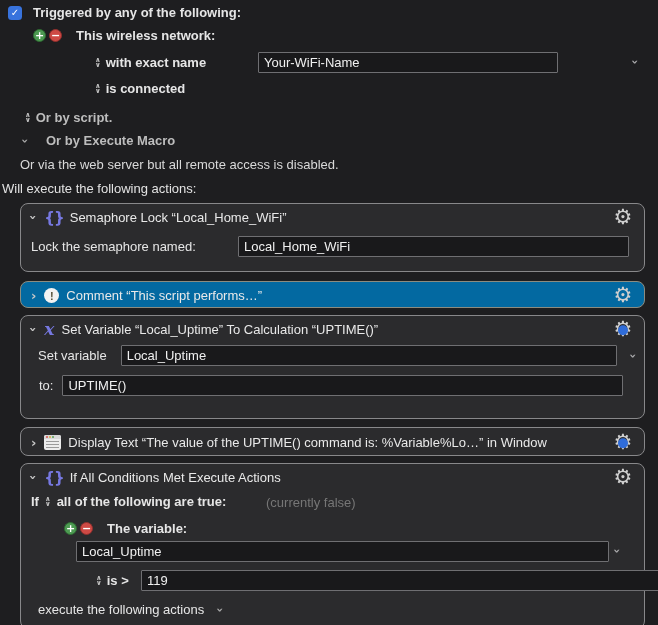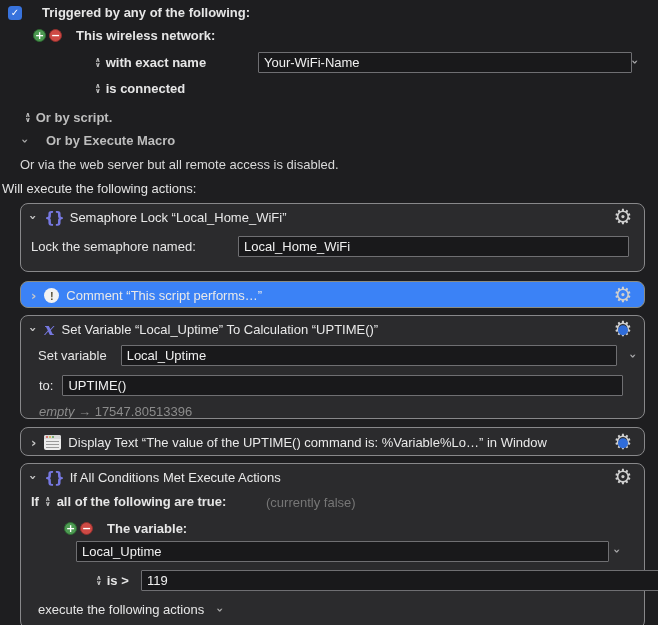--- a/index.html
+++ b/index.html
@@ -61,49 +61,49 @@
   .win-icon .ln { height:1.5px; background:#9a9a9a; margin:1.5px 2px 0 2px; }
 
   
   input.field { background:#19191b; border:1px solid #6f6f72; color:#f0f0f0;
                 font-family:"Liberation Sans","DejaVu Sans",sans-serif; font-size:13px;
                 height:21px; padding:0 5px; border-radius:1px; outline:none; }
 
   
   .block { position:absolute; left:20px; width:625px; background:#2b2b2d;
            border:1px solid #88888a; border-radius:8px; }
-  .block.comment { background:#3b82f6; border-color:#8c8c80; }
+  .block.comment { background:#0369a1; border-color:#8c8c80; }
   .blk-head { display:flex; align-items:center; height:27px; padding:0 10px; }
   .blk-head .title { margin-left:0; color:#e9e9e9; white-space:nowrap; }
   .blk-head .spacer { flex:1; }
 
   .body-label { color:#e6e6e6; }
   .preview { color:#8b8b8b; }
   .preview .em { font-style:italic; }
   .status { color:#767676; }
 </style>
 </head>
 <body>
 
-<div class="abs row" style="left:8px; top:5px; gap:20px;">
+<div class="abs row" style="left:8px; top:5px; gap:11px;">
   <span class="checkbox"></span>
   <span class="bold">Triggered by any of the following:</span>
 </div>
 
 <div class="abs row" style="left:33px; top:28px;align-items:center;">
   <span class="plus"></span>
   <span class="minus" style="margin-left:3px;"></span>
   <span class="bold" style="margin-left:14px;">This wireless network:</span>
 </div>
 
 <div class="abs row" style="left:95px; top:52px; height:21px;">
   <span class="updown"></span>
   <span class="bold">with exact name</span>
 </div>
-<input class="field abs" style="left: 258px; top: 52px; width: 374px;" value="Your-WiFi-Name">
+<input class="field abs" style="left: 258px; top: 52px; width: 300px;" value="Your-WiFi-Name">
 <span class="chev field abs" style="left:633px; top:56px;"></span>
 
 <div class="abs row" style="left:95px; top:81px;">
   <span class="updown"></span>
   <span class="bold">is connected</span>
 </div>
 
 <div class="abs row dim" style="left:25px; top:110px;">
   <span class="updown"></span>
   <span class="bold">Or by script.</span>
@@ -153,25 +153,20 @@
       </span>
   </div>
   <div class="row" style="padding:2px 8px 0 17px; gap:14px;">
     <span class="body-label">Set variable</span>
     <input class="field" style="flex: 1 1 0%;" value="Local_Uptime">
     <span class="chev field"></span>
   </div>
   <div class="row" style="padding:9px 21px 0 18px; gap:9px;">
     <span class="body-label">to:</span>
     <input class="field" style="flex: 1 1 0%;" value="UPTIME()">
-  </div>
-  <div class="preview" style="padding:8px 0 0 18px;">
-    <span class="em">empty</span>
-    <span>→</span>
-    <span>17547.80513396</span>
   </div>
 </div>
 
 <div class="block" style="top:427px; height:29px;">
   <div class="blk-head" style="height:29px;">
     <span class="chev right"></span>
     <span class="win-icon">
       <span class="bar">
           <span class="d r"></span>
           <span class="d y"></span>

